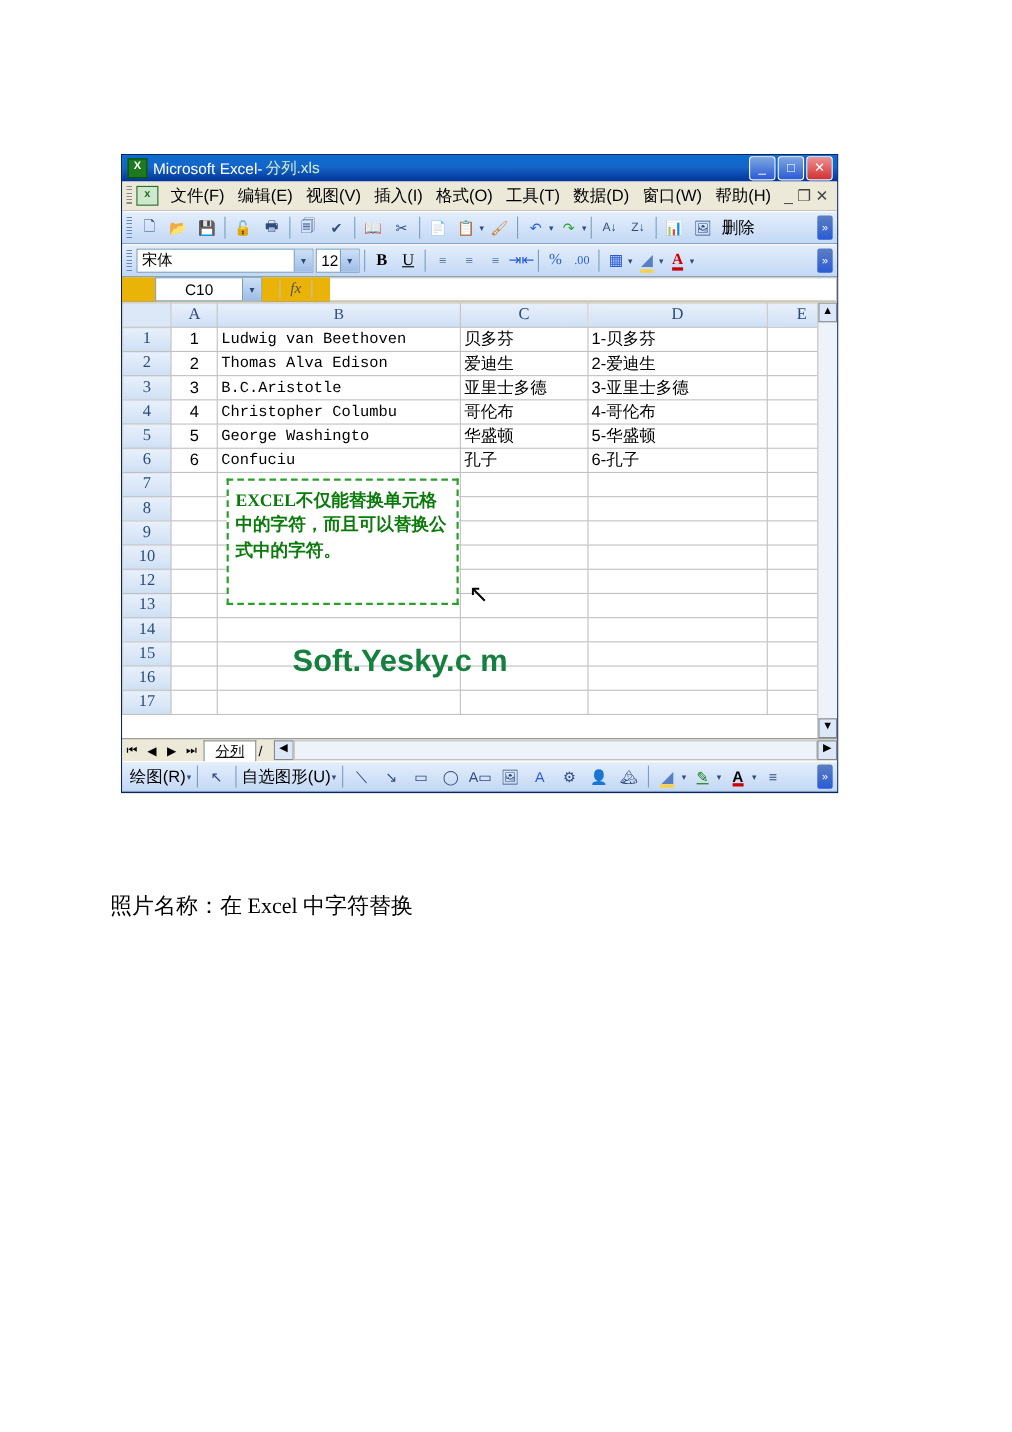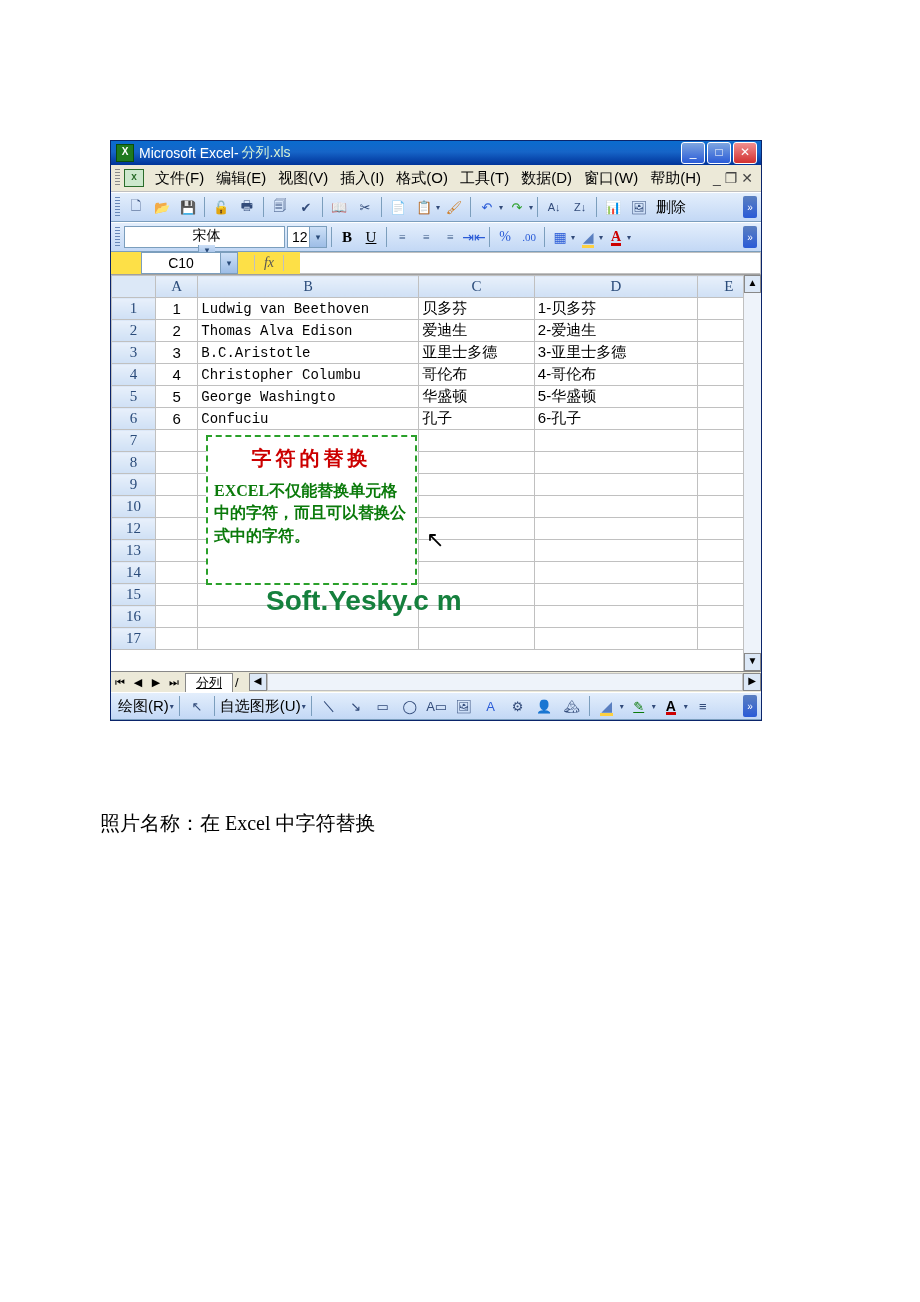--- a/index.html
+++ b/index.html
@@ -139,21 +139,21 @@
     display:flex; flex-direction:column; align-items:center; justify-content:center;
     border-radius:2px;
     cursor:pointer;
   }
   
   .fontbox, .sizebox {
     background:#fff; border:1px solid #7b9ebd;
     height: 20px; display:flex; align-items:center;
     font-size: 14px;
   }
-  .fontbox { width: 155px; padding-left:4px;flex-direction:column; }
+  .fontbox { width: 155px; padding-left:4px; }
   .sizebox { width: 34px; padding-left:4px; }
   .combo-btn {
     width: 16px; height: 100%;
     background: linear-gradient(to bottom,#cde0f7,#9dbde6);
     border-left:1px solid #7b9ebd;
     text-align:center; font-size:9px; color:#2a4b7a;
     cursor:pointer;
     display:flex; align-items:center; justify-content:center;
   }
   .fmt-btn {
@@ -163,21 +163,21 @@
   .fmt-b { font-weight:bold; color:#000; font-size:15px;}
   .fmt-u { text-decoration:underline; color:#000; font-size:15px;}
   .aline { font-size:12px; line-height:10px; color:#2a4b7a; letter-spacing:-1px;}
   .A-under { position:relative; font-weight:bold; color:#c00; font-size:14px;}
   .A-under::after{content:""; position:absolute; left:0; right:0; bottom:-1px; height:3px; background:#c00;}
   .fill-icon { position:relative; font-size:14px; color:#5a7fc0;}
   .fill-icon::after{content:""; position:absolute; left:-1px; right:-1px; bottom:-2px; height:3px; background:#fdd040;}
   
   .fxbar {
     height: 22px;
-    background:#fde047;
+    background:#eab308;
     border-bottom:1px solid #a0a0a0;
     display:flex; align-items:center;
   }
   .namebox {
     width: 95px; height: 20px;
     background:#fff; border:1px solid #7b9ebd;
     display:flex; align-items:center;
     margin-left: 30px;
     font-size: 14px;
   }
@@ -681,21 +681,20 @@
       <div class="vscroll">
         <div class="vbtn">▲</div>
         <div class="vtrack"></div>
         <div class="vbtn">▼</div>
       </div>
 
       <div class="wm1">
         <span>Soft.Yesky.c  m</span>
       </div>
       <div class="callout">
-        <div class="callout-title">字符的替换</div>
         <div class="callout-body">EXCEL不仅能替换单元格中的字符，而且可以替换公式中的字符。</div>
       </div>
       <div class="cursor-icon">↖</div>
     </div>
 
     <div class="tabrow">
       <div class="nav-btn">⏮</div>
       <div class="nav-btn">◀</div>
       <div class="nav-btn">▶</div>
       <div class="nav-btn">⏭</div>

